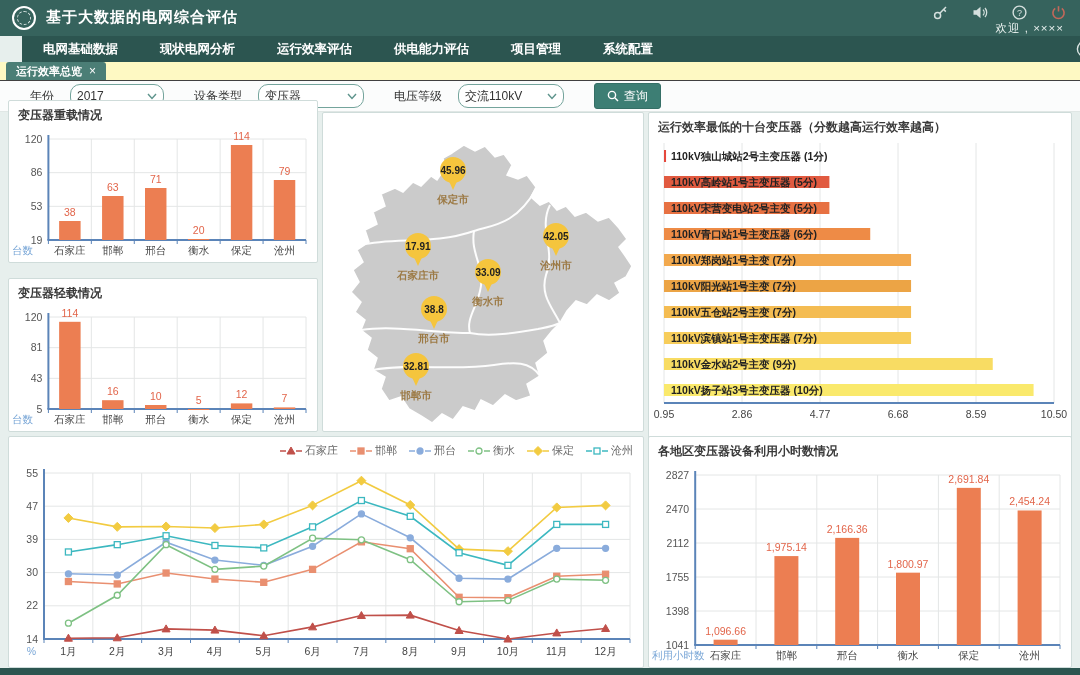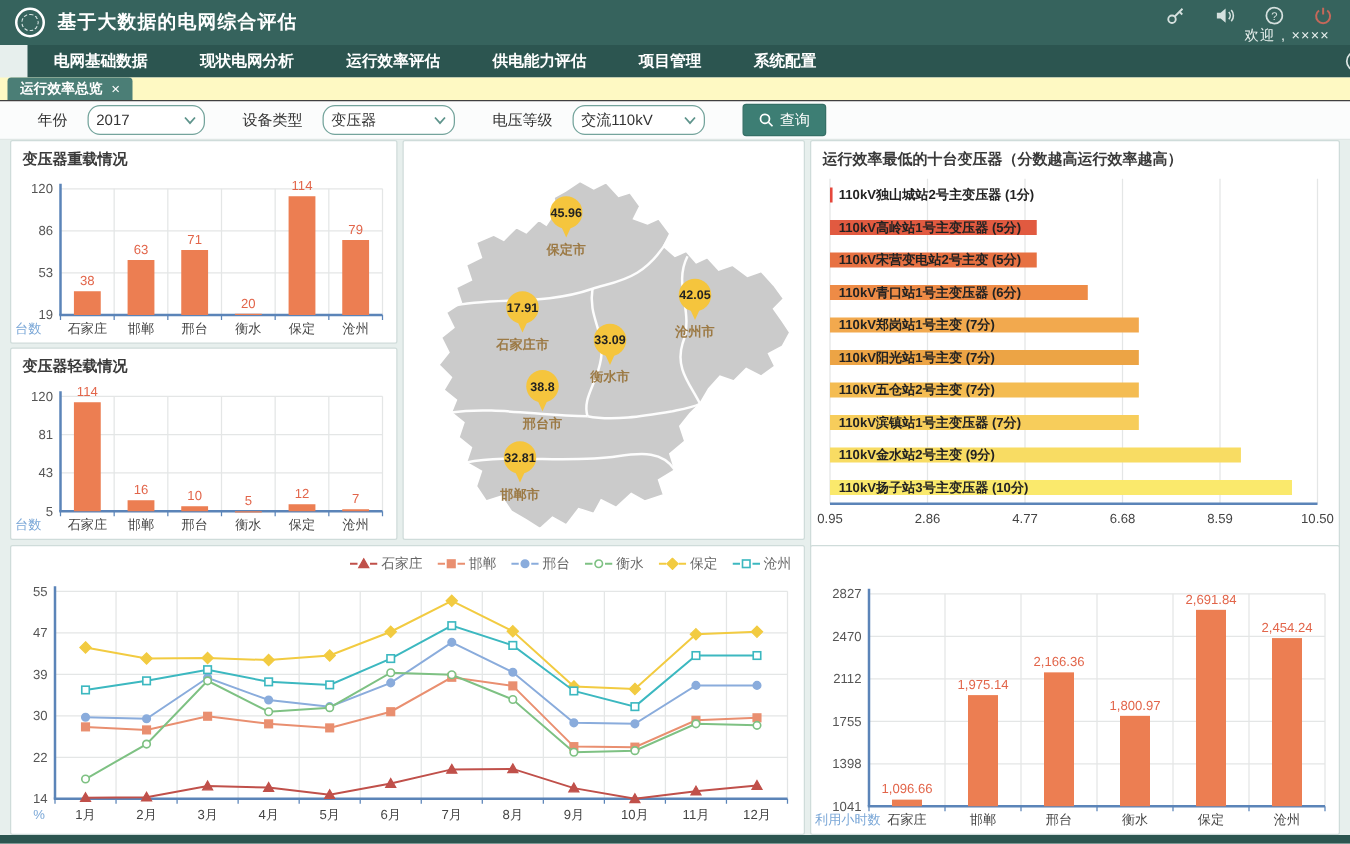--- a/index.html
+++ b/index.html
@@ -119,21 +119,21 @@
   </div>
   <div class="btn-search">
     <svg width="12" height="12" viewBox="0 0 12 12">
       <circle cx="5" cy="5" r="3.6" fill="none" stroke="#fff" stroke-width="1.4"></circle>
       <path d="M7.8 7.8 L11 11" stroke="#fff" stroke-width="1.4"></path>
       </svg>
     <span>查询</span>
   </div>
 </div>
 
-<div class="panel" style="left:8px;top:112px;width:310px;height:163px">
+<div class="panel" style="left:8px;top:100px;width:310px;height:163px">
   <div class="ptitle">变压器重载情况</div>
   <div class="chart" id="c0" style="top:22px;height:137px"><svg width="306" height="137">
         <line x1="38.4" y1="83.33333333333334" x2="296" y2="83.33333333333334" stroke="#E4E6E6"></line>
         <line x1="38.4" y1="49.66666666666667" x2="296" y2="49.66666666666667" stroke="#E4E6E6"></line>
         <line x1="38.4" y1="16" x2="296" y2="16" stroke="#E4E6E6"></line>
         <line x1="81.33333333333334" y1="16" x2="81.33333333333334" y2="117" stroke="#E4E6E6"></line>
         <line x1="124.26666666666668" y1="16" x2="124.26666666666668" y2="117" stroke="#E4E6E6"></line>
         <line x1="167.20000000000002" y1="16" x2="167.20000000000002" y2="117" stroke="#E4E6E6"></line>
         <line x1="210.13333333333335" y1="16" x2="210.13333333333335" y2="117" stroke="#E4E6E6"></line>
         <line x1="253.06666666666666" y1="16" x2="253.06666666666666" y2="117" stroke="#E4E6E6"></line>
@@ -485,20 +485,21 @@
         <rect x="348.4166666666667" y="34.53170731707317" width="6" height="6" fill="#fff" stroke="#3CB8C0" stroke-width="1.3"></rect>
         <rect x="397.25" y="50.321951219512215" width="6" height="6" fill="#fff" stroke="#3CB8C0" stroke-width="1.3"></rect>
         <rect x="446.0833333333333" y="86.76097560975612" width="6" height="6" fill="#fff" stroke="#3CB8C0" stroke-width="1.3"></rect>
         <rect x="494.9166666666667" y="99.3121951219512" width="6" height="6" fill="#fff" stroke="#3CB8C0" stroke-width="1.3"></rect>
         <rect x="543.75" y="58.41951219512195" width="6" height="6" fill="#fff" stroke="#3CB8C0" stroke-width="1.3"></rect>
         <rect x="592.5833333333334" y="58.41951219512195" width="6" height="6" fill="#fff" stroke="#3CB8C0" stroke-width="1.3"></rect>
       </svg></div>
 </div>
 
 <div class="panel" style="left:648px;top:436px;width:424px;height:232px">
+  <div class="ptitle">各地区变压器设备利用小时数情况</div>
   <div class="chart" id="c5" style="top:22px;height:206px"><svg width="420" height="206">
         <line x1="45.2" y1="152" x2="410" y2="152" stroke="#E4E6E6"></line>
         <line x1="45.2" y1="118" x2="410" y2="118" stroke="#E4E6E6"></line>
         <line x1="45.2" y1="84" x2="410" y2="84" stroke="#E4E6E6"></line>
         <line x1="45.2" y1="50" x2="410" y2="50" stroke="#E4E6E6"></line>
         <line x1="45.2" y1="16" x2="410" y2="16" stroke="#E4E6E6"></line>
         <line x1="106" y1="16" x2="106" y2="186" stroke="#E4E6E6"></line>
         <line x1="166.8" y1="16" x2="166.8" y2="186" stroke="#E4E6E6"></line>
         <line x1="227.60000000000002" y1="16" x2="227.60000000000002" y2="186" stroke="#E4E6E6"></line>
         <line x1="288.40000000000003" y1="16" x2="288.40000000000003" y2="186" stroke="#E4E6E6"></line>

